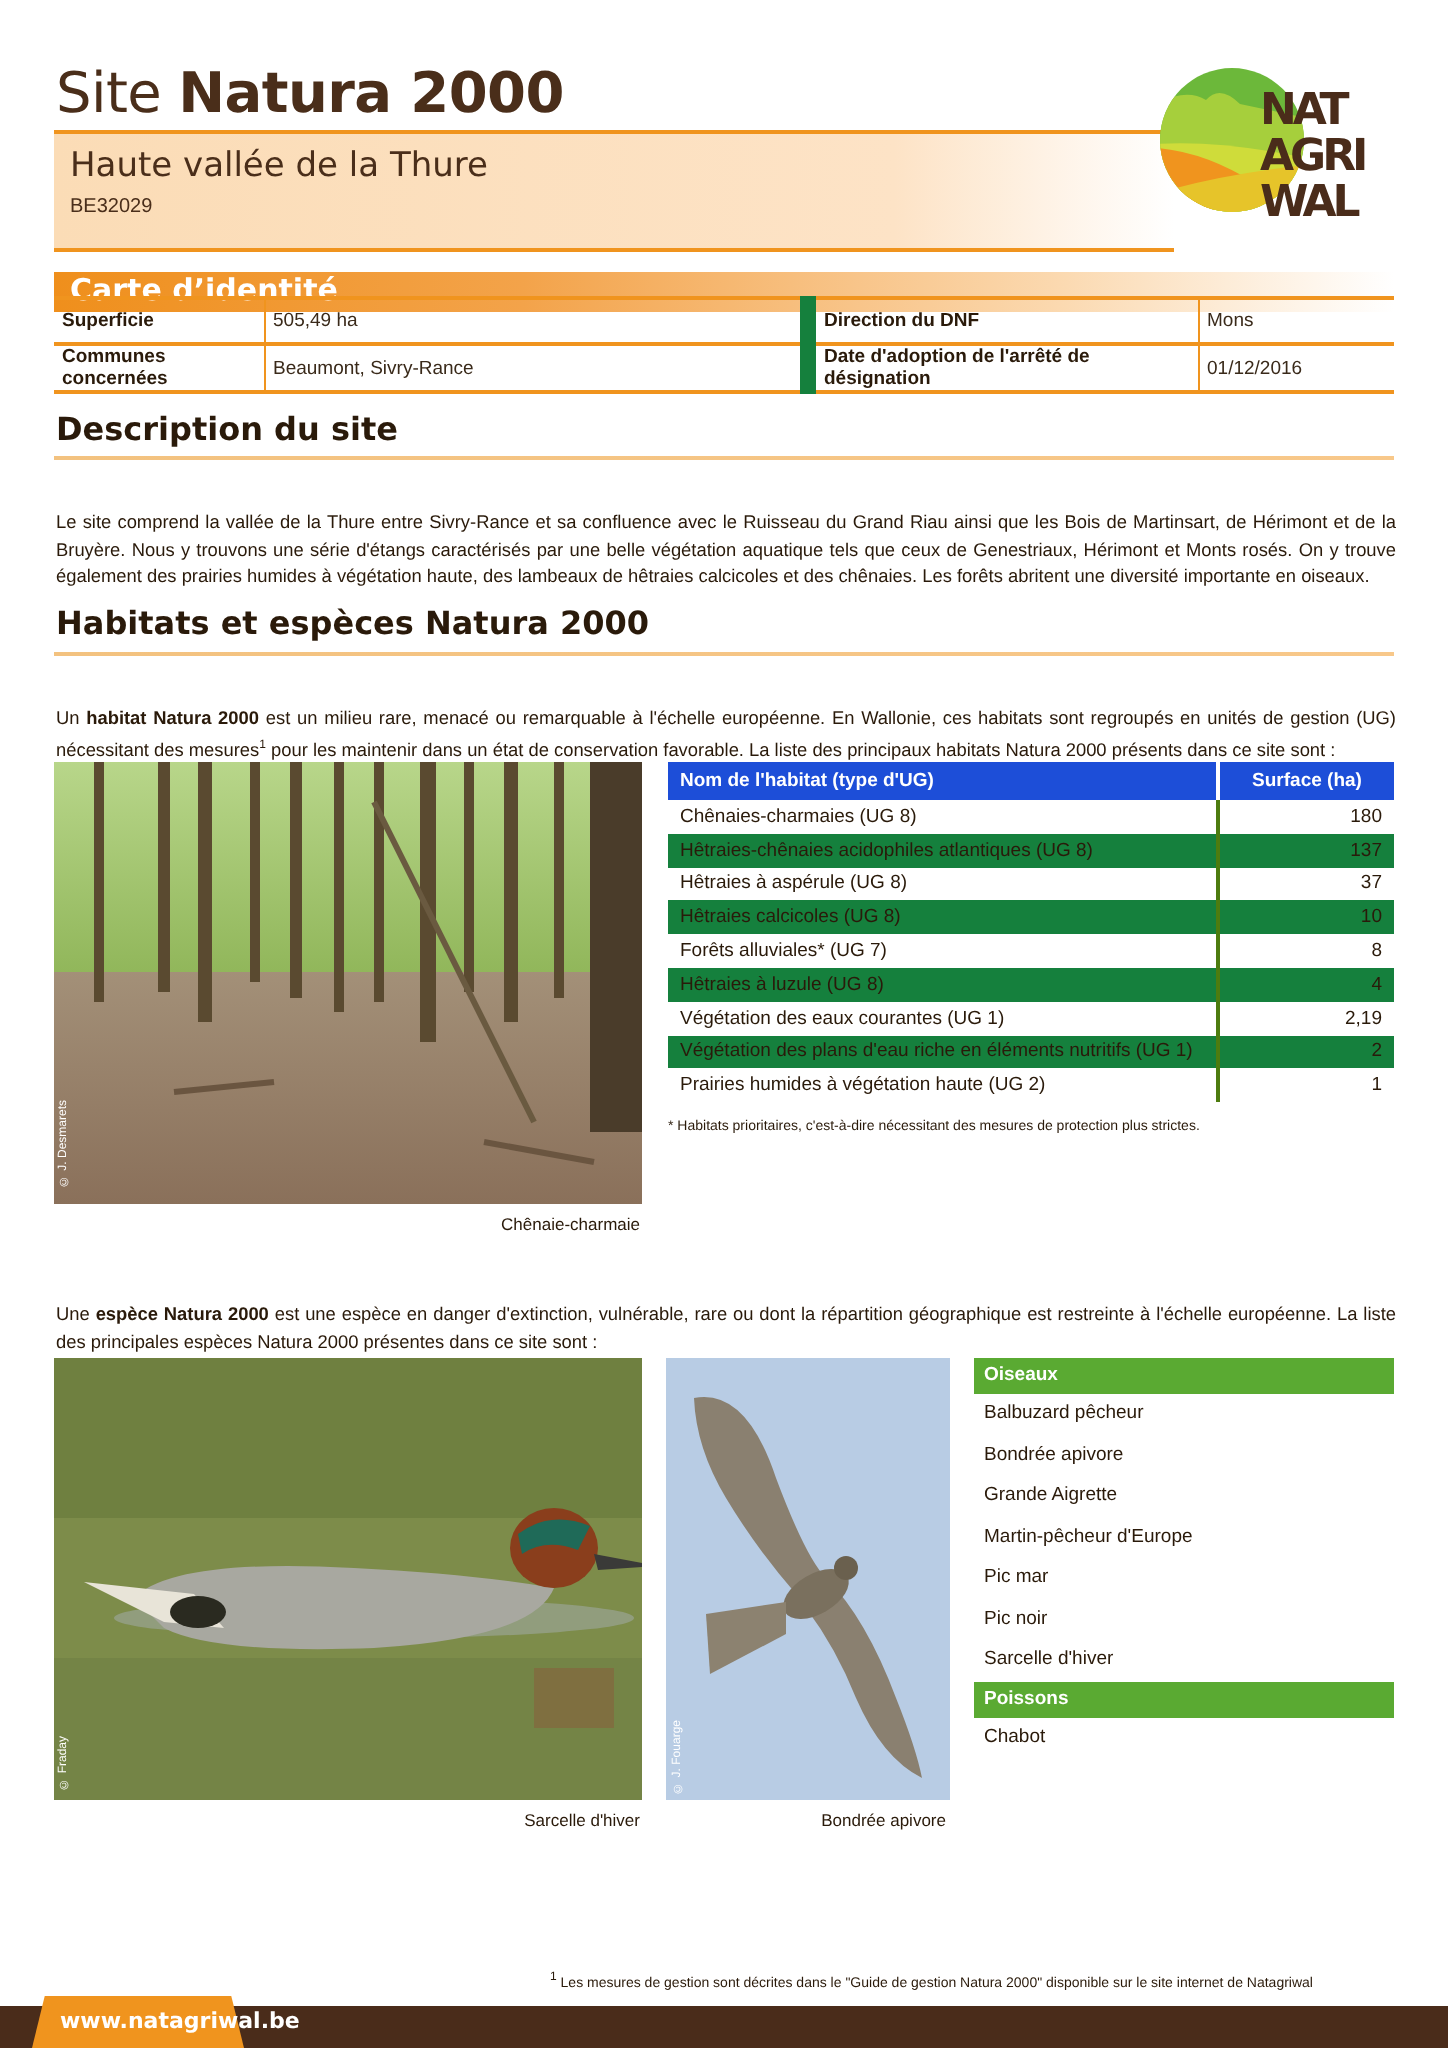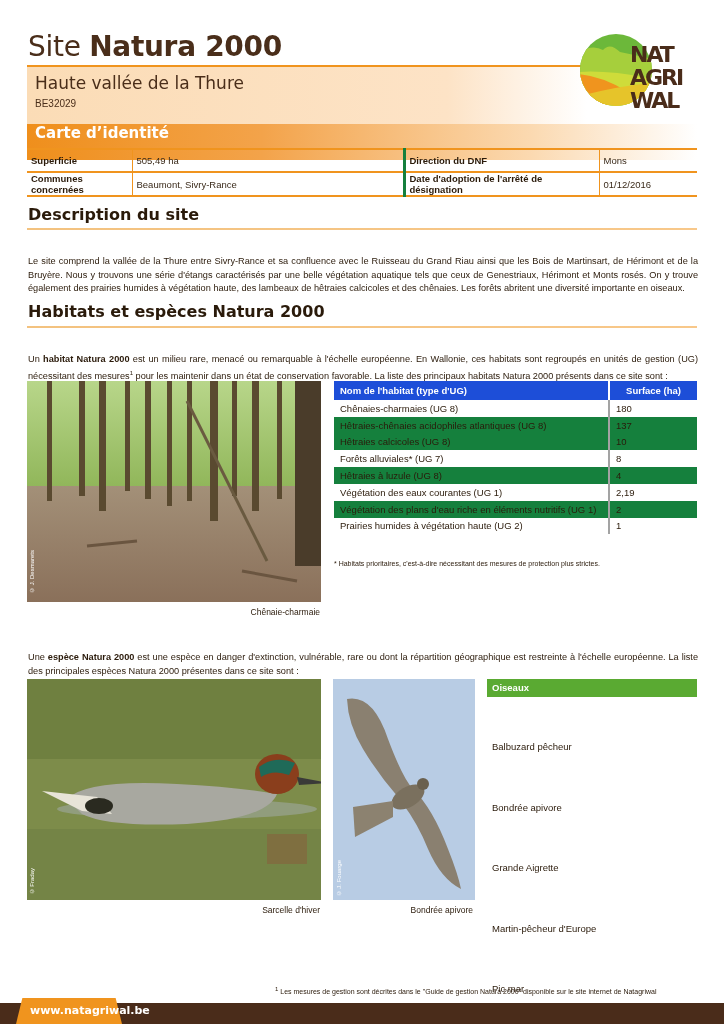--- a/index.html
+++ b/index.html
@@ -22,39 +22,39 @@
       position: absolute; left: 8px; top: 6px;
       font-size: 17px; color: #4a2e1a; font-family: "DejaVu Sans", sans-serif;
     }
     .sitebar .code {
       position: absolute; left: 8px; top: 31px; font-size: 10px; color: #4a2e1a;
     }
 
     .logo { position: absolute; left: 578px; top: 22px; width: 120px; height: 95px; }
 
     .idbar {
-      position: absolute; left: 27px; top: 124px; width: 670px; height: 36px;
+      position: absolute; left: 27px; top: 136px; width: 670px; height: 20px;
       background: linear-gradient(to right, #ef8f1c 0%, #f3a34a 35%, #fbd9b0 75%, #ffffff 100%);
     }
     .idbar span {
       position: absolute; left: 8px; top: 0px; font-size: 15px; font-weight: bold; color: #ffffff;
       font-family: "DejaVu Sans", sans-serif;
     }
 
     .idtable {
       position: absolute; left: 27px; top: 148px; width: 670px;
       border-collapse: collapse; font-size: 9.5px;
     }
     .idtable td {
       height: 23px; padding: 0 4px; border-bottom: 2px solid #f0941e; vertical-align: middle;
     }
     .idtable tr:first-child td { border-top: 2px solid #f0941e; }
     .idtable td.lbl { font-weight: bold; color: #2a1a0a; }
     .idtable td.sep { border-right: 1px solid #f0941e; }
-    .idtable td.sep2 { border-right: 3px solid #15803d; }
+    .idtable td.sep2 { border-right: 8px solid #15803d; }
 
     .h2 {
       position: absolute; left: 28px; font-size: 16px; font-weight: bold; color: #2a1a0a;
       font-family: "DejaVu Sans", sans-serif;
     }
     .h2line {
       position: absolute; left: 27px; width: 670px; height: 2px;
       background: linear-gradient(to right, #f3c27f, #f8c88a);
     }
     .para {
@@ -75,29 +75,29 @@
     .habtable {
       position: absolute; left: 334px; top: 381px; width: 363px; border-collapse: collapse;
       font-size: 9.5px; color: #2a1a0a;
     }
     .habtable th {
       background: #1d4ed8; color: #ffffff; font-weight: bold; height: 19px; text-align: left; padding: 0 6px;
       font-size: 9.5px;
     }
     .habtable th.surf { text-align: center; border-left: 2px solid #ffffff; }
     .habtable td { height: 16.8px; padding: 0 6px; }
-    .habtable td.val { text-align: left; border-left: 2px solid #a3a3a3; width: 88px; }
+    .habtable td.val { text-align: right; border-left: 2px solid #4d7c0f; width: 88px; }
     .habtable tr.alt td { background: #15803d; }
     .footnote1 { position: absolute; left: 334px; top: 560px; font-size: 7px; color: #2a1a0a; }
 
     .species { position: absolute; left: 487px; top: 679px; width: 210px; font-size: 9.5px; color: #2a1a0a; }
     .species .cat {
       background: #5aaa32; color: #ffffff; font-weight: bold; height: 18px; line-height: 18px; padding: 0 5px;
     }
-    .species .item { height: 20.5px; line-height: 20.5px; padding: 0 5px; margin-top: 40px; }
+    .species .item { height: 20.5px; line-height: 20.5px; padding: 0 5px; }
 
     .bottomnote { position: absolute; left: 275px; top: 986px; font-size: 7px; color: #2a1a0a; white-space: nowrap; }
 
     .footer { position: absolute; left: 0; top: 1003px; width: 724px; height: 21px; background: #4a2c1a; }
     .footer .tab {
       position: absolute; left: 16px; top: -5px; width: 106px; height: 26px; background: #f0941e;
       clip-path: polygon(6% 0, 94% 0, 100% 100%, 0 100%);
     }
     .footer .url {
       position: absolute; left: 30px; top: 1px; font-size: 11px; font-weight: bold; color: #ffffff;
@@ -210,20 +210,24 @@
   </thead>
   <tbody>
     <tr>
         <td>Chênaies-charmaies (UG 8)</td>
         <td class="val">180</td>
       </tr>
     <tr class="alt">
         <td>Hêtraies-chênaies acidophiles atlantiques (UG 8)</td>
         <td class="val">137</td>
       </tr>
+    <tr>
+        <td>Hêtraies à aspérule (UG 8)</td>
+        <td class="val">37</td>
+      </tr>
     <tr class="alt">
         <td>Hêtraies calcicoles (UG 8)</td>
         <td class="val">10</td>
       </tr>
     <tr>
         <td>Forêts alluviales* (UG 7)</td>
         <td class="val">8</td>
       </tr>
     <tr class="alt">
         <td>Hêtraies à luzule (UG 8)</td>

